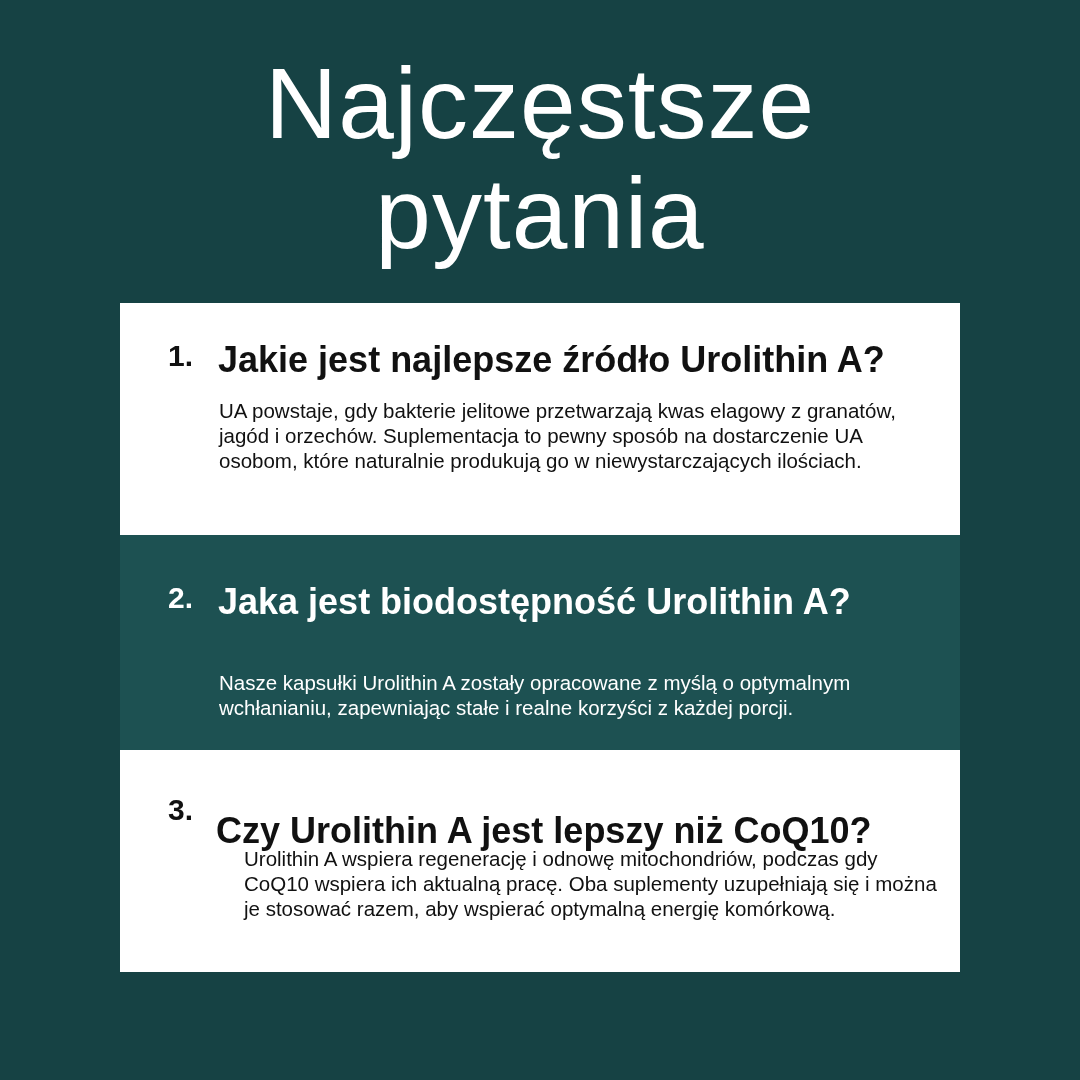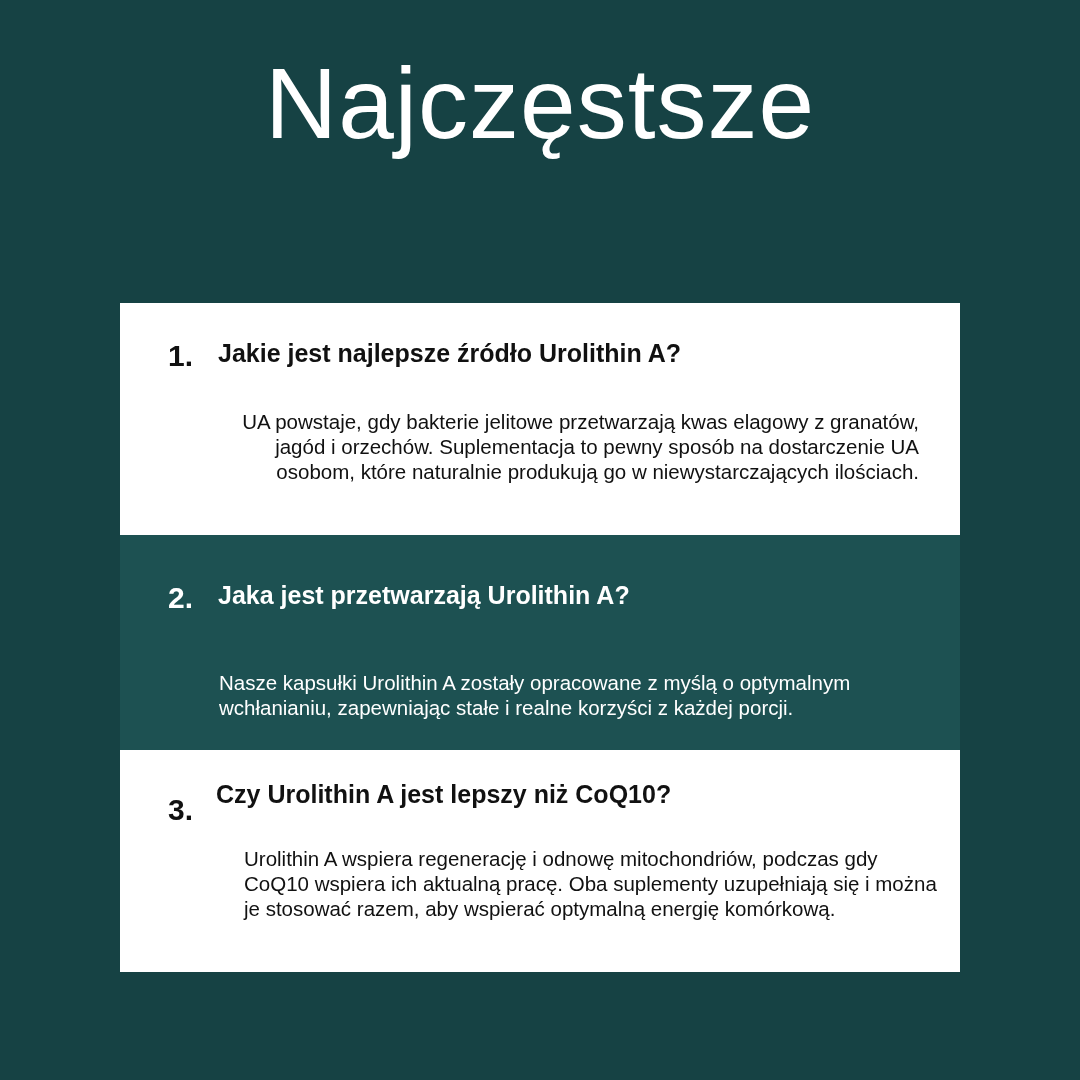--- a/index.html
+++ b/index.html
@@ -3,49 +3,50 @@
 <meta charset="utf-8">
 <style>
   html,body{margin:0;padding:0;}
   body{width:1080px;height:1080px;background:#164244;font-family:"Liberation Sans",sans-serif;position:relative;overflow:hidden;}
   .title{position:absolute;left:0;top:48px;width:1080px;text-align:center;color:#fff;font-size:100px;line-height:110px;font-weight:400;letter-spacing:1px;}
   .title div{margin:0;}
   .card{position:absolute;left:120px;width:840px;box-sizing:border-box;}
   .card.light{background:#ffffff;color:#111;}
   .card.dark{background:#1d5152;color:#fff;}
   .num{position:absolute;left:48px;font-size:30px;font-weight:700;}
-  .q{position:absolute;left:98px;font-size:25px;font-weight:700;white-space:nowrap;}
+  .q{position:absolute;left:98px;font-size:36px;font-weight:700;white-space:nowrap;}
   .a{position:absolute;left:99px;width:700px;font-size:20.5px;line-height:25px;}
   #c1{top:303px;height:232px;}
   #c2{top:535px;height:215px;}
   #c3{top:750px;height:222px;}
   #c1 .num,#c1 .q{top:36px;}
-  #c1 .a{top:106px;text-align:right;}
+  #c1 .a{top:95px;}
   #c2 .num,#c2 .q{top:46px;}
   #c2 .a{top:109px;margin-top:26px;}
   #c3 .num{top:43px;}
-  #c3 .q{top:30px;left:96px;}
+  #c3 .q{top:60px;left:96px;}
   #c3 .a{top:96px;left:96px;margin-left:28px;}
 </style>
 </head>
 <body>
 
 <div class="title">
   <div>Najczęstsze</div>
+  <div>pytania</div>
 </div>
 
 <div class="card light" id="c1">
   <span class="num">1.</span>
   <span class="q">Jakie jest najlepsze źródło Urolithin A?</span>
   <div class="a">UA powstaje, gdy bakterie jelitowe przetwarzają kwas elagowy z granatów, jagód i orzechów. Suplementacja to pewny sposób na dostarczenie UA osobom, które naturalnie produkują go w niewystarczających ilościach.</div>
 </div>
 
 <div class="card dark" id="c2">
   <span class="num">2.</span>
-  <span class="q">Jaka jest przetwarzają Urolithin A?</span>
+  <span class="q">Jaka jest biodostępność Urolithin A?</span>
   <div class="a">Nasze kapsułki Urolithin A zostały opracowane z myślą o optymalnym wchłanianiu, zapewniając stałe i realne korzyści z każdej porcji.</div>
 </div>
 
 <div class="card light" id="c3">
   <span class="num">3.</span>
   <span class="q">Czy Urolithin A jest lepszy niż CoQ10?</span>
   <div class="a">Urolithin A wspiera regenerację i odnowę mitochondriów, podczas gdy CoQ10 wspiera ich aktualną pracę. Oba suplementy uzupełniają się i można je stosować razem, aby wspierać optymalną energię komórkową.</div>
 </div>
 
 </body></html>

